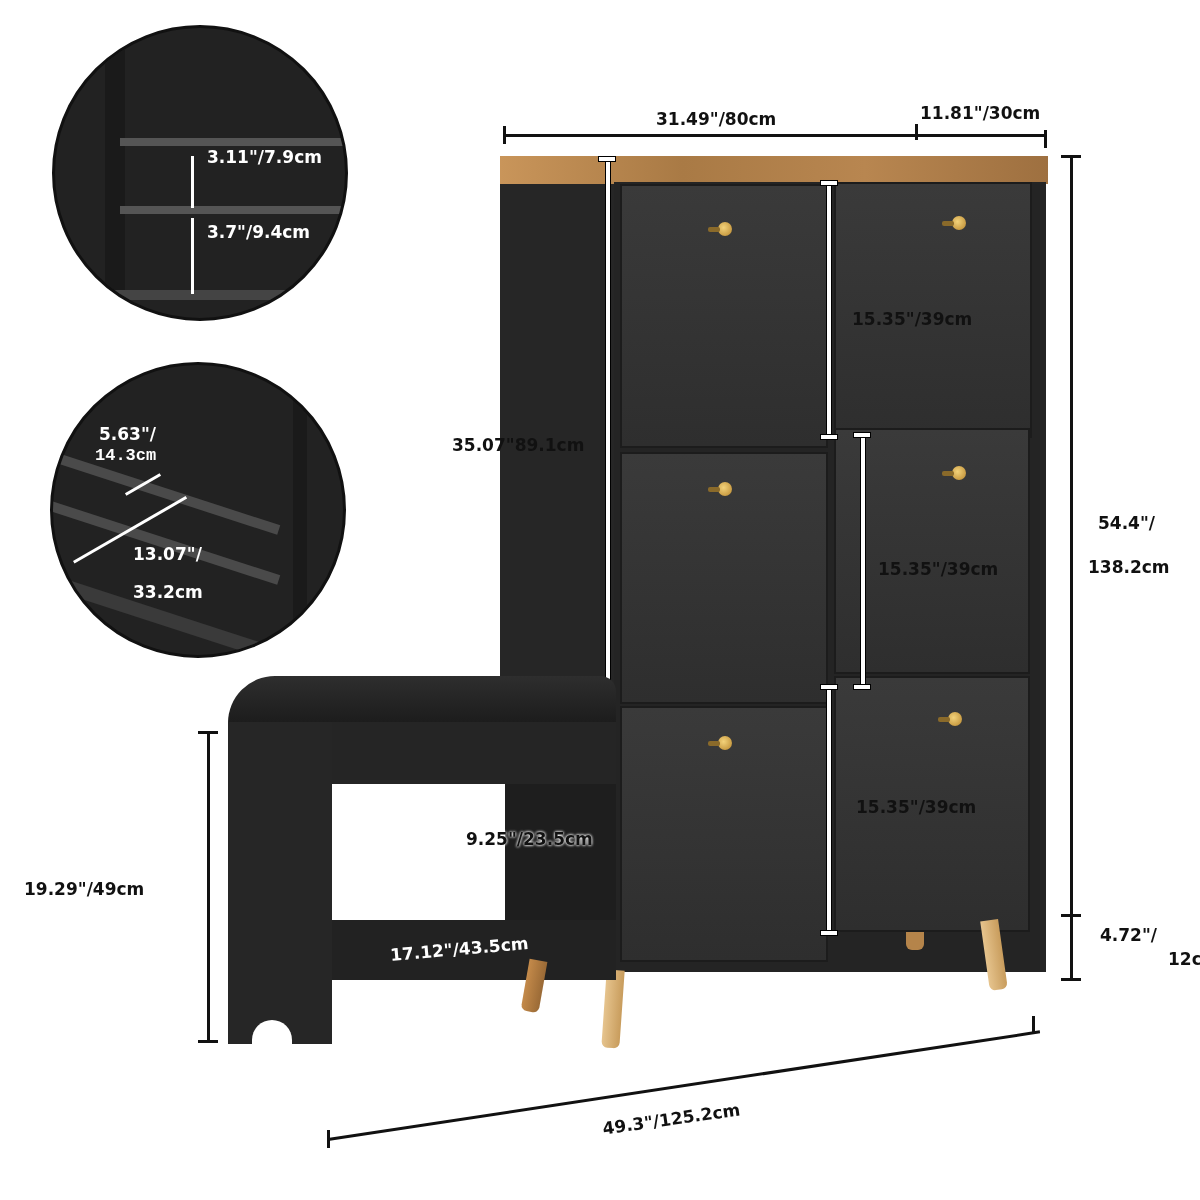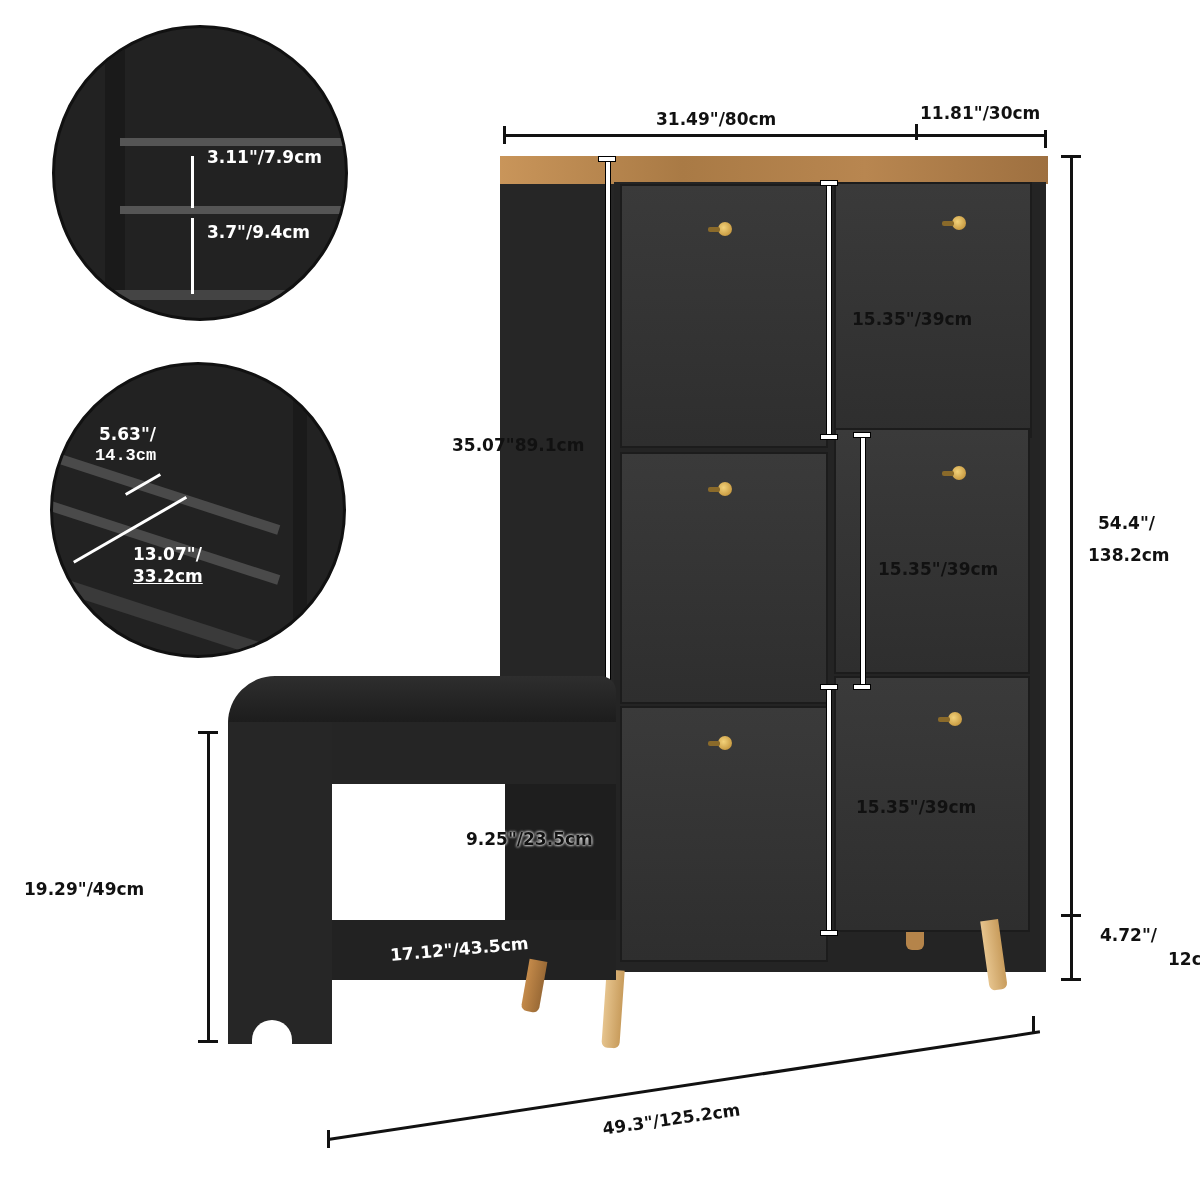--- a/index.html
+++ b/index.html
@@ -36,21 +36,21 @@
 <div class="circle" style="left:50px;top:362px;width:290px;height:290px;">
   <div class="abs" style="left:-20px;top:80px;width:260px;height:10px;background:#4a4a4a;transform:rotate(18deg);transform-origin:0 0;"></div>
   <div class="abs" style="left:-20px;top:130px;width:260px;height:10px;background:#4a4a4a;transform:rotate(18deg);transform-origin:0 0;"></div>
   <div class="abs" style="left:0px;top:210px;width:240px;height:14px;background:#3a3a3a;transform:rotate(18deg);transform-origin:0 0;"></div>
   <div class="abs" style="left:240px;top:30px;width:14px;height:260px;background:#1a1a1a;"></div>
   <div class="abs" style="left:70px;top:118px;width:40px;height:3px;background:#fff;transform:rotate(-30deg);"></div>
   <div class="abs" style="left:20px;top:196px;width:130px;height:3px;background:#fff;transform:rotate(-30deg);transform-origin:0 0;"></div>
   <div class="lbl w" style="left:46px;top:58px;">5.63"/</div>
   <div class="lbl w" style="left:42px;top:80px;font-family:Liberation Mono, monospace;">14.3cm</div>
   <div class="lbl w" style="left:80px;top:178px;">13.07"/</div>
-  <div class="lbl w" style="left:80px;top:200px;text-decoration:underline;">33.2cm</div>
+  <div class="lbl w" style="left:80px;top:216px;">33.2cm</div>
 </div>
 
 <div class="line" style="left:503px;top:134px;width:543px;"></div>
 <div class="tick" style="left:503px;top:126px;height:18px;"></div>
 <div class="tick" style="left:915px;top:124px;height:16px;"></div>
 <div class="tick" style="left:1044px;top:130px;height:18px;"></div>
 <div class="lbl" style="left:656px;top:108px;">31.49"/80cm</div>
 <div class="lbl" style="left:920px;top:102px;">11.81"/30cm</div>
 
 <div class="abs dark" style="left:500px;top:182px;width:120px;height:790px;background:#262626;"></div>
@@ -101,21 +101,21 @@
 <div class="lbl" style="left:452px;top:434px;">35.07"89.1cm</div>
 <div class="lbl" style="left:852px;top:308px;">15.35"/39cm</div>
 <div class="lbl" style="left:878px;top:558px;">15.35"/39cm</div>
 <div class="lbl" style="left:856px;top:796px;">15.35"/39cm</div>
 
 <div class="tick" style="left:1070px;top:156px;height:824px;"></div>
 <div class="abs" style="left:1061px;top:155px;width:20px;height:3px;background:#111;"></div>
 <div class="abs" style="left:1061px;top:914px;width:20px;height:3px;background:#111;"></div>
 <div class="abs" style="left:1061px;top:978px;width:20px;height:3px;background:#111;"></div>
 <div class="lbl c" style="left:1098px;top:512px;">54.4"/</div>
-<div class="lbl c" style="left:1088px;top:544px;">138.2cm</div>
+<div class="lbl c" style="left:1088px;top:556px;">138.2cm</div>
 <div class="lbl c" style="left:1100px;top:924px;">4.72"/</div>
 <div class="lbl c" style="left:1168px;top:948px;">12cm</div>
 
 <div class="abs" style="left:228px;top:676px;width:388px;height:50px;background:linear-gradient(180deg,#2e2e2e,#1b1b1b);border-radius:60px 20px 4px 4px;"></div>
 <div class="abs" style="left:228px;top:722px;width:388px;height:62px;background:#252525;"></div>
 <div class="abs" style="left:228px;top:722px;width:104px;height:322px;background:#262626;"></div>
 <div class="abs" style="left:332px;top:784px;width:284px;height:140px;background:#fff;"></div>
 <div class="abs" style="left:505px;top:784px;width:111px;height:140px;background:#1e1e1e;"></div>
 <div class="abs" style="left:332px;top:920px;width:284px;height:60px;background:#222;"></div>
 <div class="abs" style="left:252px;top:1020px;width:40px;height:26px;background:#fff;border-radius:20px 20px 0 0;"></div>

